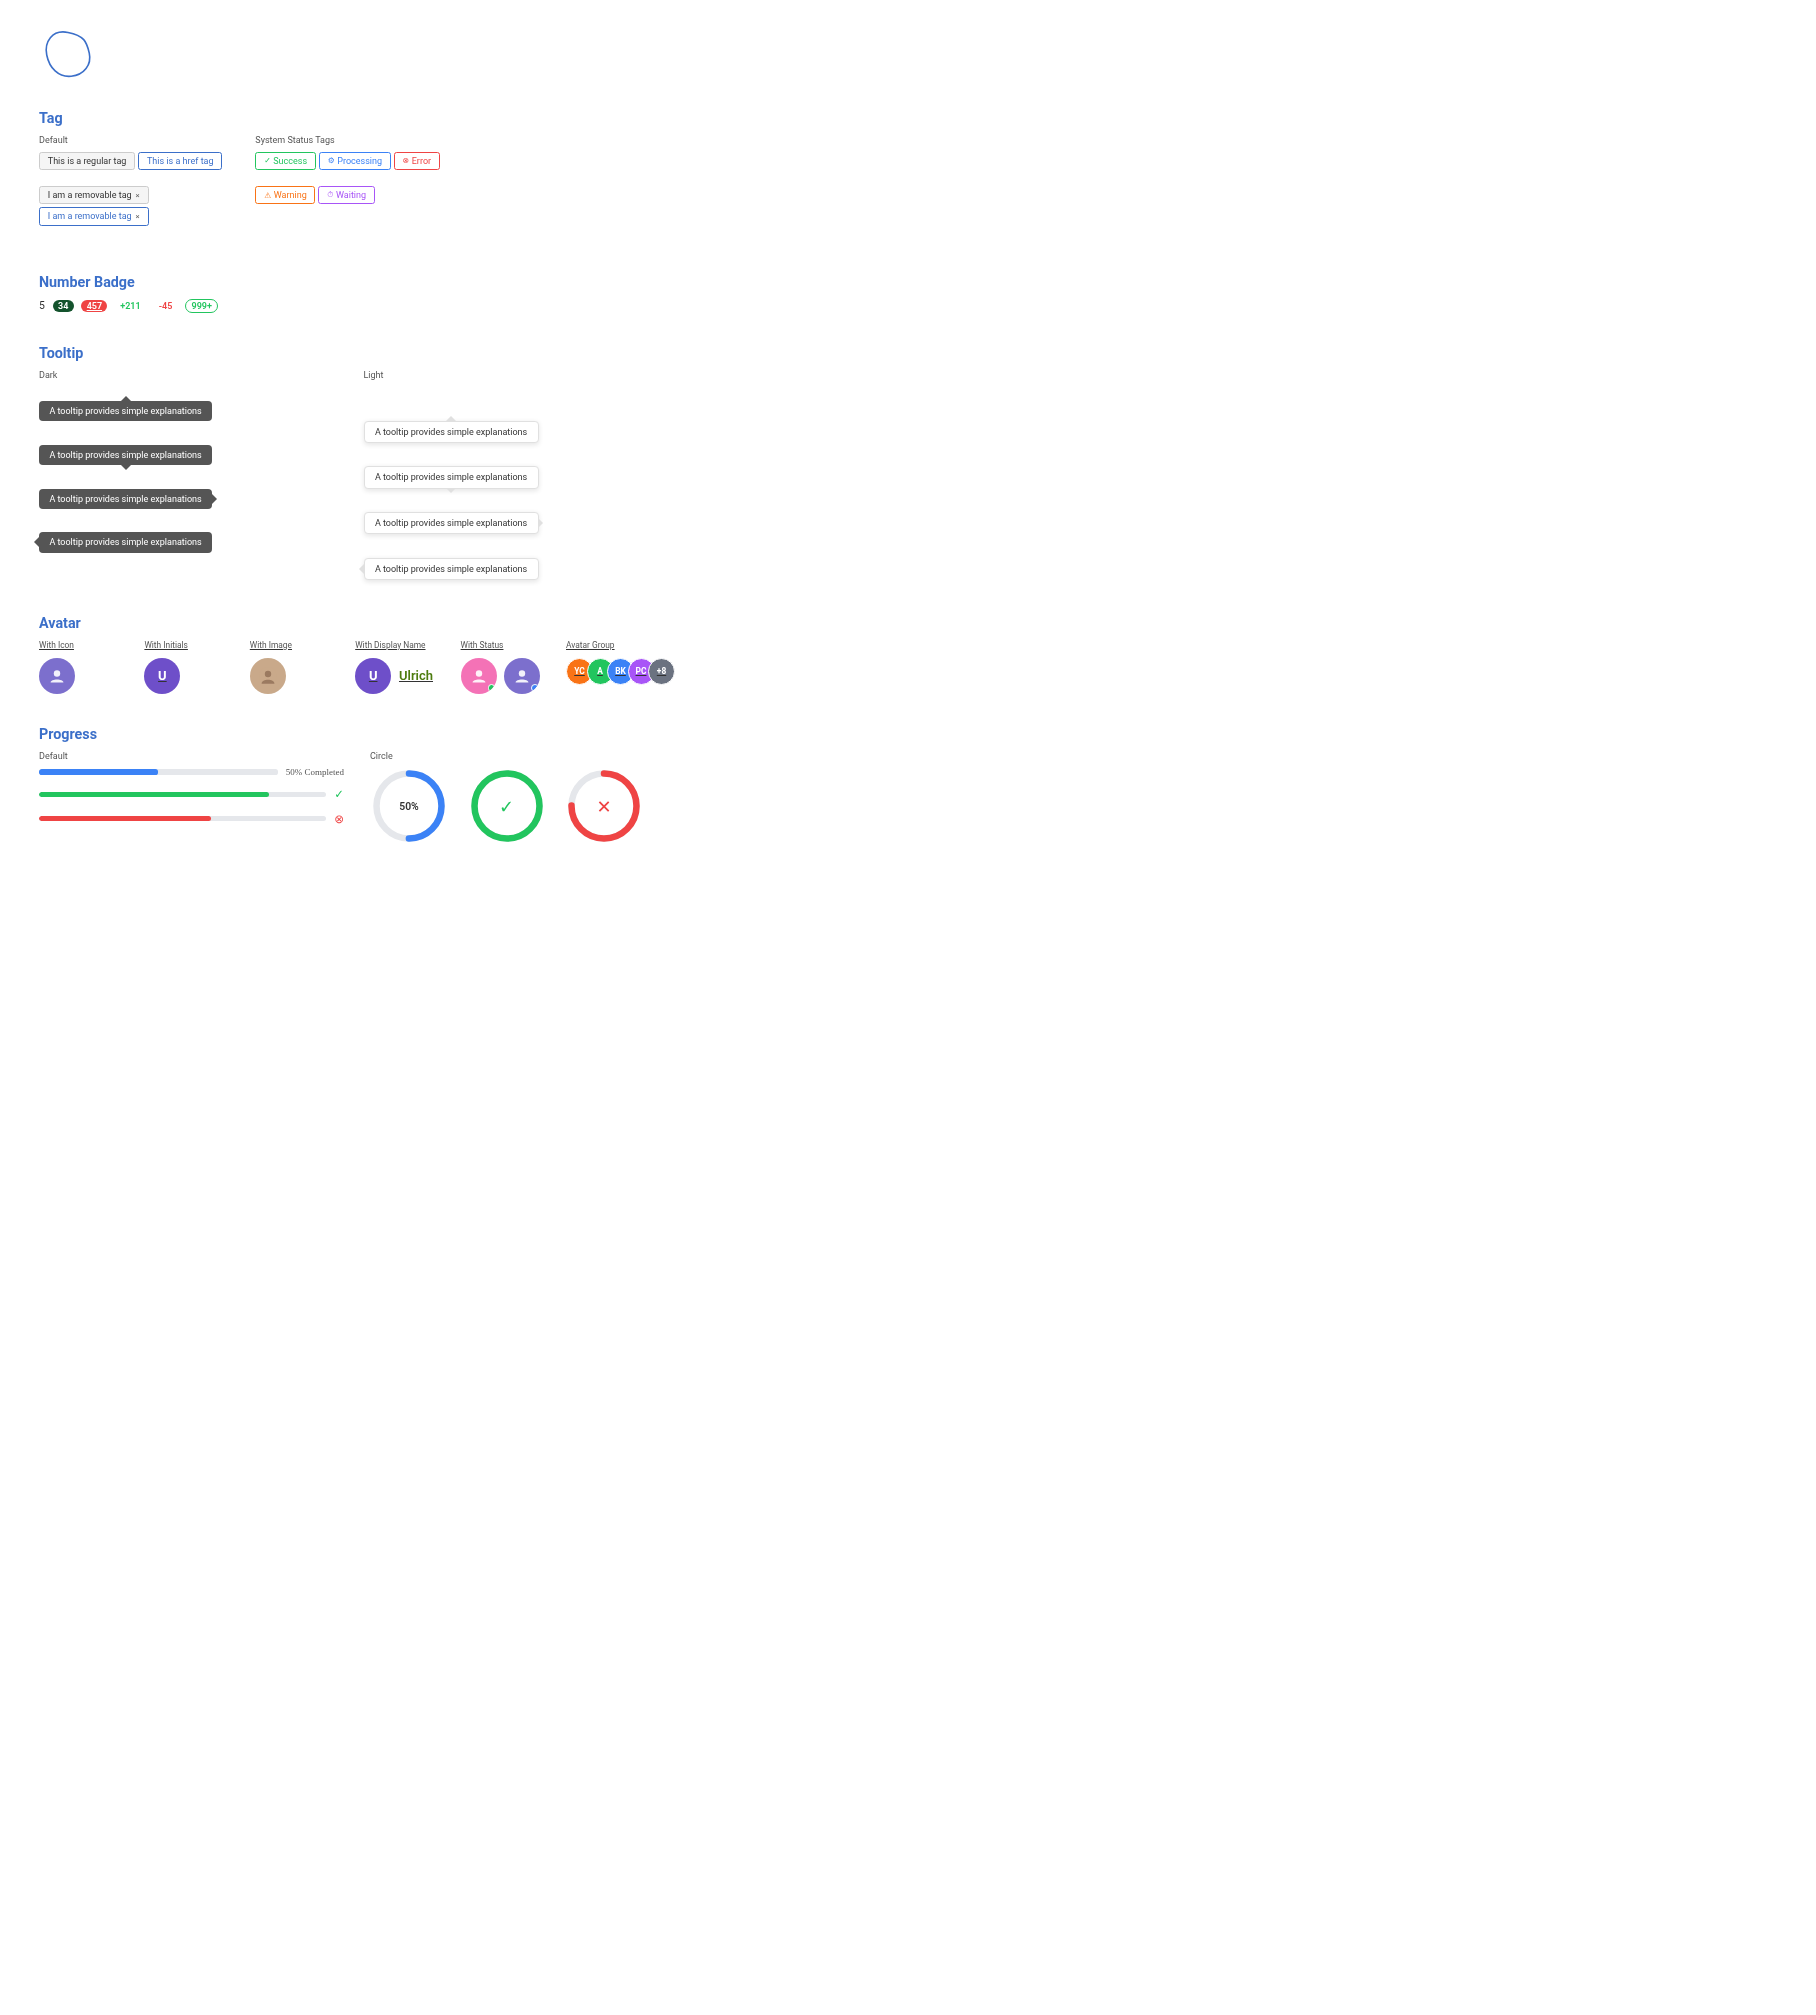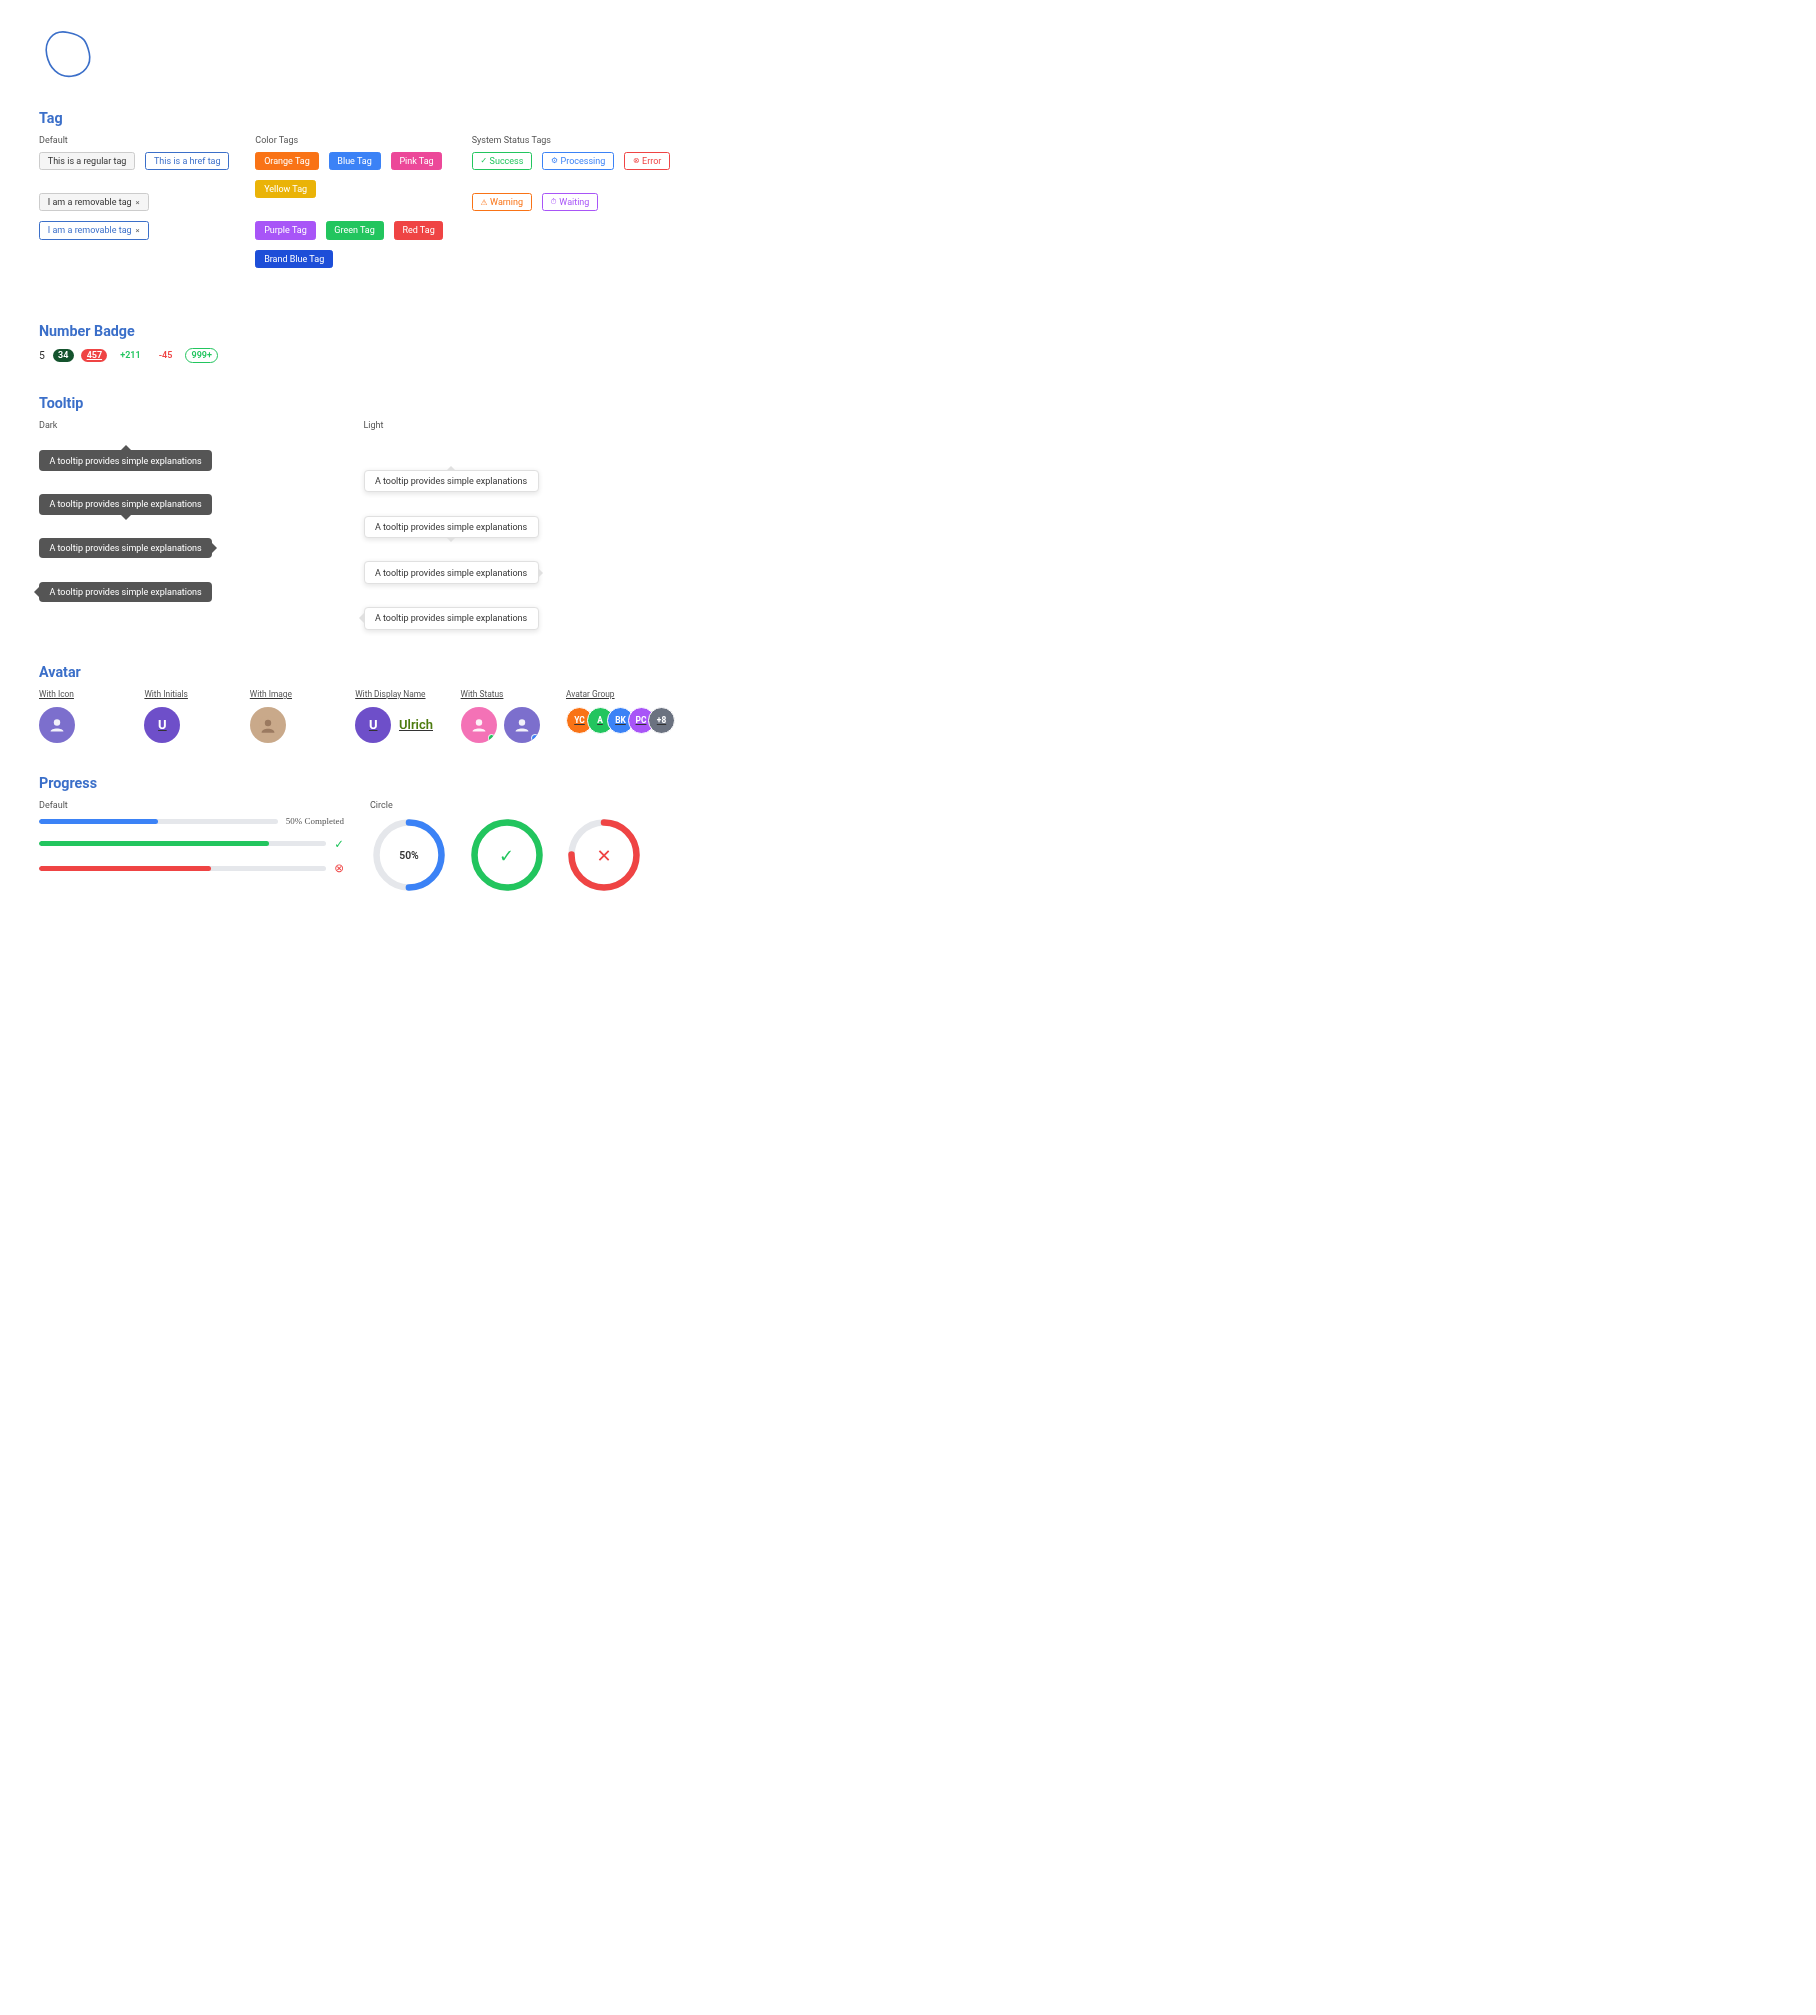--- a/index.html
+++ b/index.html
@@ -34,21 +34,21 @@
     }
 
     
     .tag-grid {
       display: grid;
       grid-template-columns: 1fr 1fr 1fr;
       gap: 13px;
     }
     .tag-col {}
     .tag-row {
-      display: flex; flex-wrap: wrap; gap: 10px; margin-bottom: 23px; align-items: center;
+      display: flex; flex-wrap: wrap; gap: 3px; margin-bottom: 16px; align-items: center;
     }
 
     
     .tag {
       display: inline-flex; align-items: center;
       padding: 3.2px 7.8px;
       border-radius: 2.6px;
       font-size: 9px;
       white-space: nowrap;
       border: 0.6px solid #ccc;
@@ -291,35 +291,20 @@
           <span>I am a removable tag</span>
           <span class="remove-btn">×</span>
         </span>
         <span class="tag removable-blue">
           <span>I am a removable tag</span>
           <span class="remove-btn">×</span>
         </span>
       </div>
     </div>
 
-    <div class="tag-col">
-      <div class="sub-label">Color Tags</div>
-      <div class="tag-row">
-        <span class="tag orange">Orange Tag</span>
-        <span class="tag blue">Blue Tag</span>
-        <span class="tag pink">Pink Tag</span>
-        <span class="tag yellow">Yellow Tag</span>
-      </div>
-      <div class="tag-row">
-        <span class="tag purple">Purple Tag</span>
-        <span class="tag green">Green Tag</span>
-        <span class="tag red">Red Tag</span>
-        <span class="tag brand-blue">Brand Blue Tag</span>
-      </div>
-    </div>
 
     <div class="tag-col">
       <div class="sub-label">System Status Tags</div>
       <div class="tag-row">
         <span class="tag success">
             <span class="tag-icon">✓</span>
             <span>Success</span>
           </span>
         <span class="tag processing">
             <span class="tag-icon">⚙</span>

